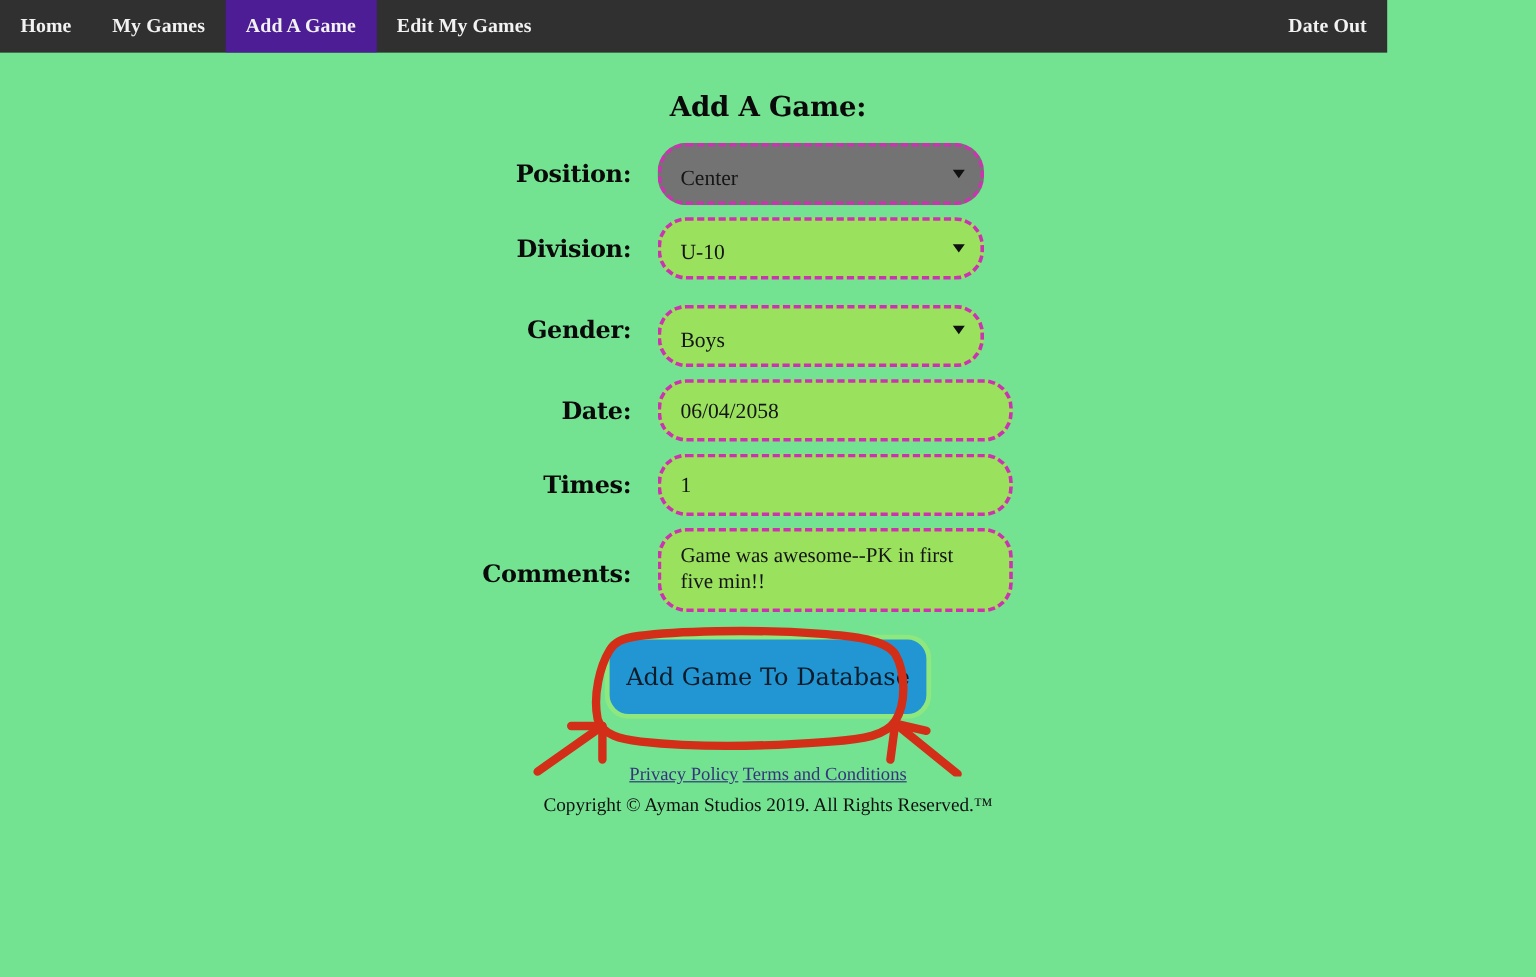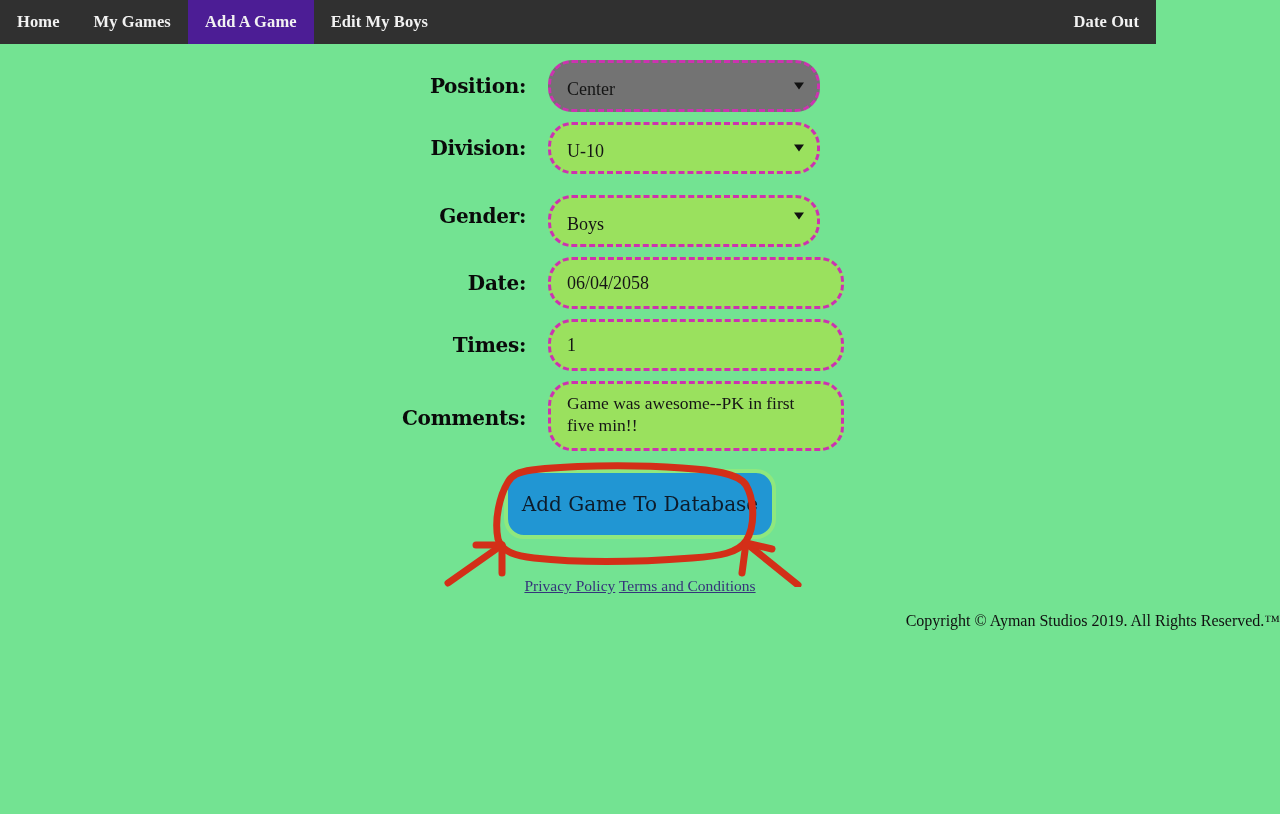--- a/index.html
+++ b/index.html
@@ -161,44 +161,44 @@
   .footer-links {
     font-family: "Liberation Serif", serif;
     font-size: 15.5px;
   }
   .footer-links a {
     color: #35357a;
     text-decoration: underline;
     cursor: pointer;
   }
   .copyright {
-    margin-top: 17px;
+    margin-top: 8px;
     font-family: "Liberation Serif", serif;
     font-size: 16px;
     color: #101010;
-    text-align: right;
   }
 </style>
 </head>
 <body style="background: rgb(115, 227, 146);">
 
 <div class="navbar" style="background: rgb(48, 48, 48);">
   <div class="nav-left">
     <a class="nav-item">Home</a>
     <a class="nav-item">My Games</a>
     <a class="nav-item active" style="background: #4c1d95;">Add A Game</a>
-    <a class="nav-item">Edit My Boys</a>
+    <a class="nav-item">Edit My Games</a>
   </div>
   <div class="nav-right">
     <a class="nav-item">Date Out</a>
   </div>
 </div>
 
 <div class="page" style="background: rgb(115, 227, 146);">
 
+  <h1 class="page-title">Add A Game:</h1>
 
   <div class="form">
 
     <div class="form-row">
       <div class="form-label">Position:</div>
       <div class="field-wrap">
         <select class="field" style="background: #737373; border-color: rgb(204, 51, 176);"><option value="Center">Center</option><option value="Assistant 1">Assistant 1</option><option value="Assistant 2">Assistant 2</option></select>
         <span class="caret"></span>
       </div>
     </div>

